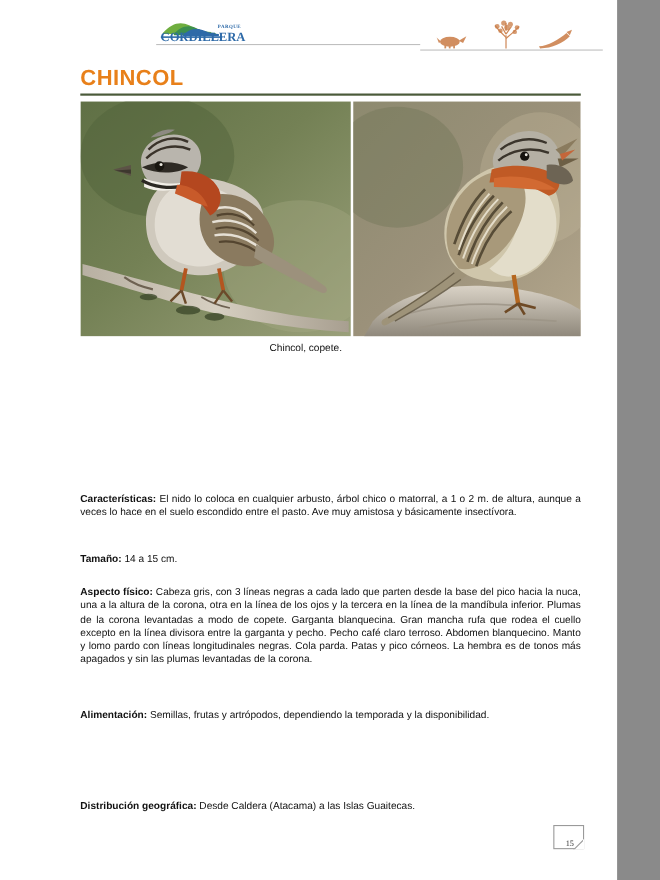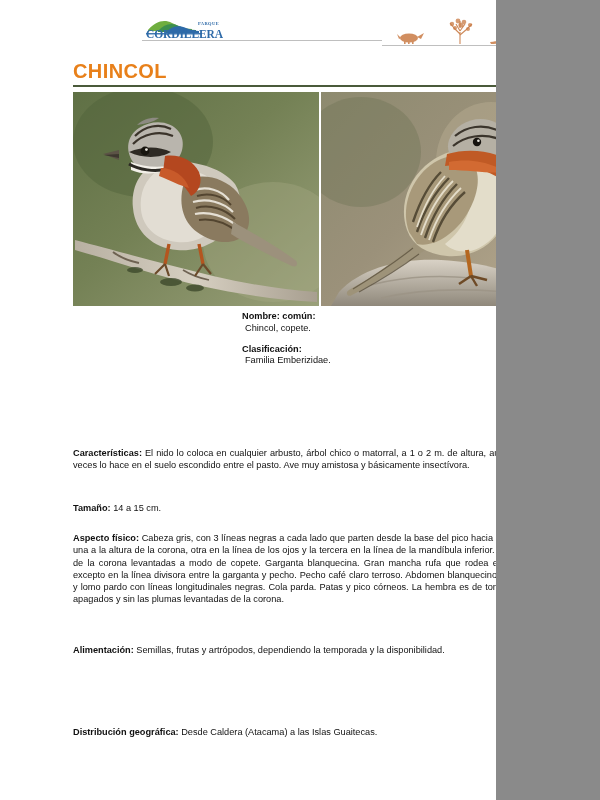--- a/index.html
+++ b/index.html
@@ -2,21 +2,21 @@
 <html><head>
 <meta charset="utf-8">
 <style>
   html, body {
     margin: 0;
     padding: 0;
     background: #8a8a8a;
   }
   .page {
     position: relative;
-    width: 496px;
+    width: 561px;
     height: 800px;
     background: #ffffff;
     overflow: hidden;
     font-family: "Liberation Sans", sans-serif;
     color: #111111;
     box-sizing: border-box;
   }
 
   
   .header {
@@ -395,26 +395,21 @@
       <g stroke="#6e4a26" stroke-width="2.4" fill="none">
         <path d="M150 184 L138 192"></path>
         <path d="M150 184 L156 194"></path>
         <path d="M150 184 L166 188"></path>
       </g>
     </svg>
   </div>
 
   <div class="meta">
     <div class="meta-group">
-      <div class="meta-label">Nombre: común:</div>
       <div class="meta-value">Chincol, copete.</div>
-    </div>
-    <div class="meta-group">
-      <div class="meta-label">Clasificación:</div>
-      <div class="meta-value">Familia Emberizidae.</div>
     </div>
   </div>
 
   <p class="section sec-caracteristicas"><span class="lead">Características:</span><span> El nido lo coloca en cualquier arbusto, árbol chico o matorral, a 1 o 2 m. de altura, aunque a veces lo hace en el suelo escondido entre el pasto. Ave muy amistosa y básicamente insectívora.</span></p>
 
   <p class="section sec-tamano"><span class="lead">Tamaño:</span><span> 14 a 15 cm.</span></p>
 
   <p class="section sec-aspecto"><span class="lead">Aspecto físico:</span><span> Cabeza gris, con 3 líneas negras a cada lado que parten desde la base del pico hacia la nuca, una a la altura de la corona, otra en la línea de los ojos y la tercera en la línea de la mandíbula inferior. Plumas de la corona levantadas a modo de copete. Garganta blanquecina. Gran mancha rufa que rodea el cuello excepto en la línea divisora entre la garganta y pecho. Pecho café claro terroso. Abdomen blanquecino. Manto y lomo pardo con líneas longitudinales negras. Cola parda. Patas y pico córneos. La hembra es de tonos más apagados y sin las plumas levantadas de la corona.</span></p>
 
   <p class="section sec-alimentacion"><span class="lead">Alimentación:</span><span> Semillas, frutas y artrópodos, dependiendo la temporada y la disponibilidad.</span></p>

